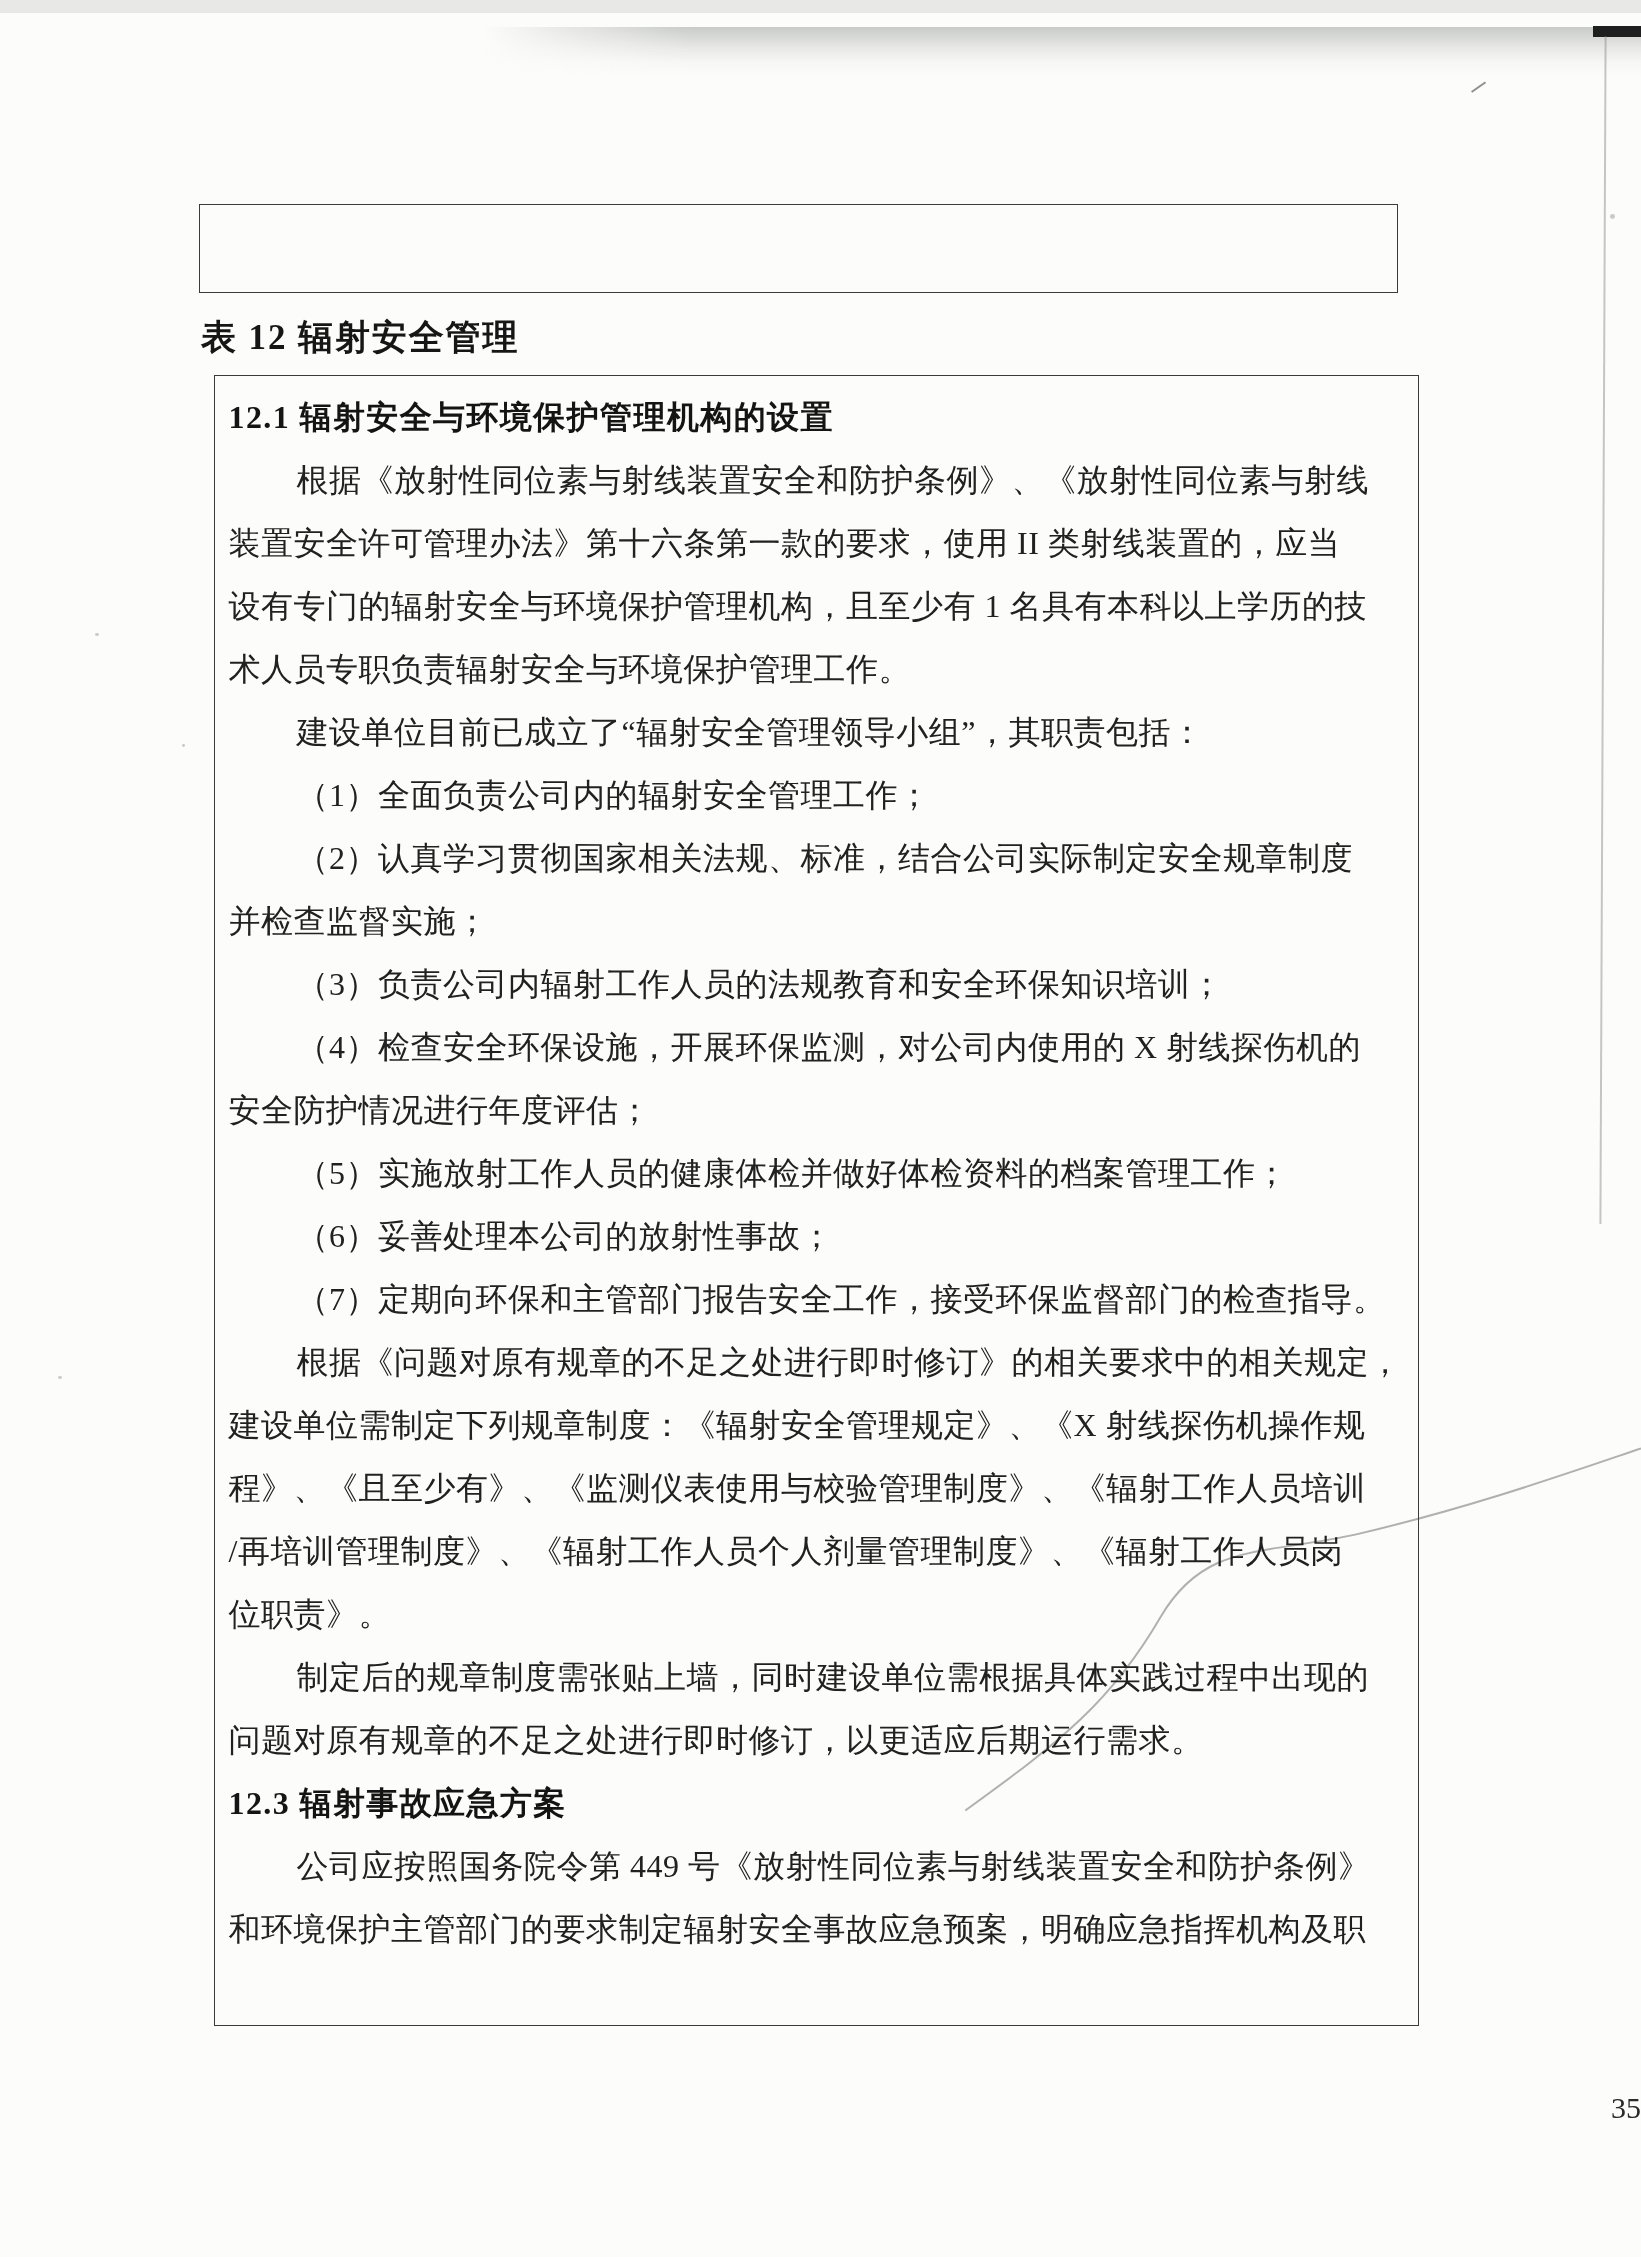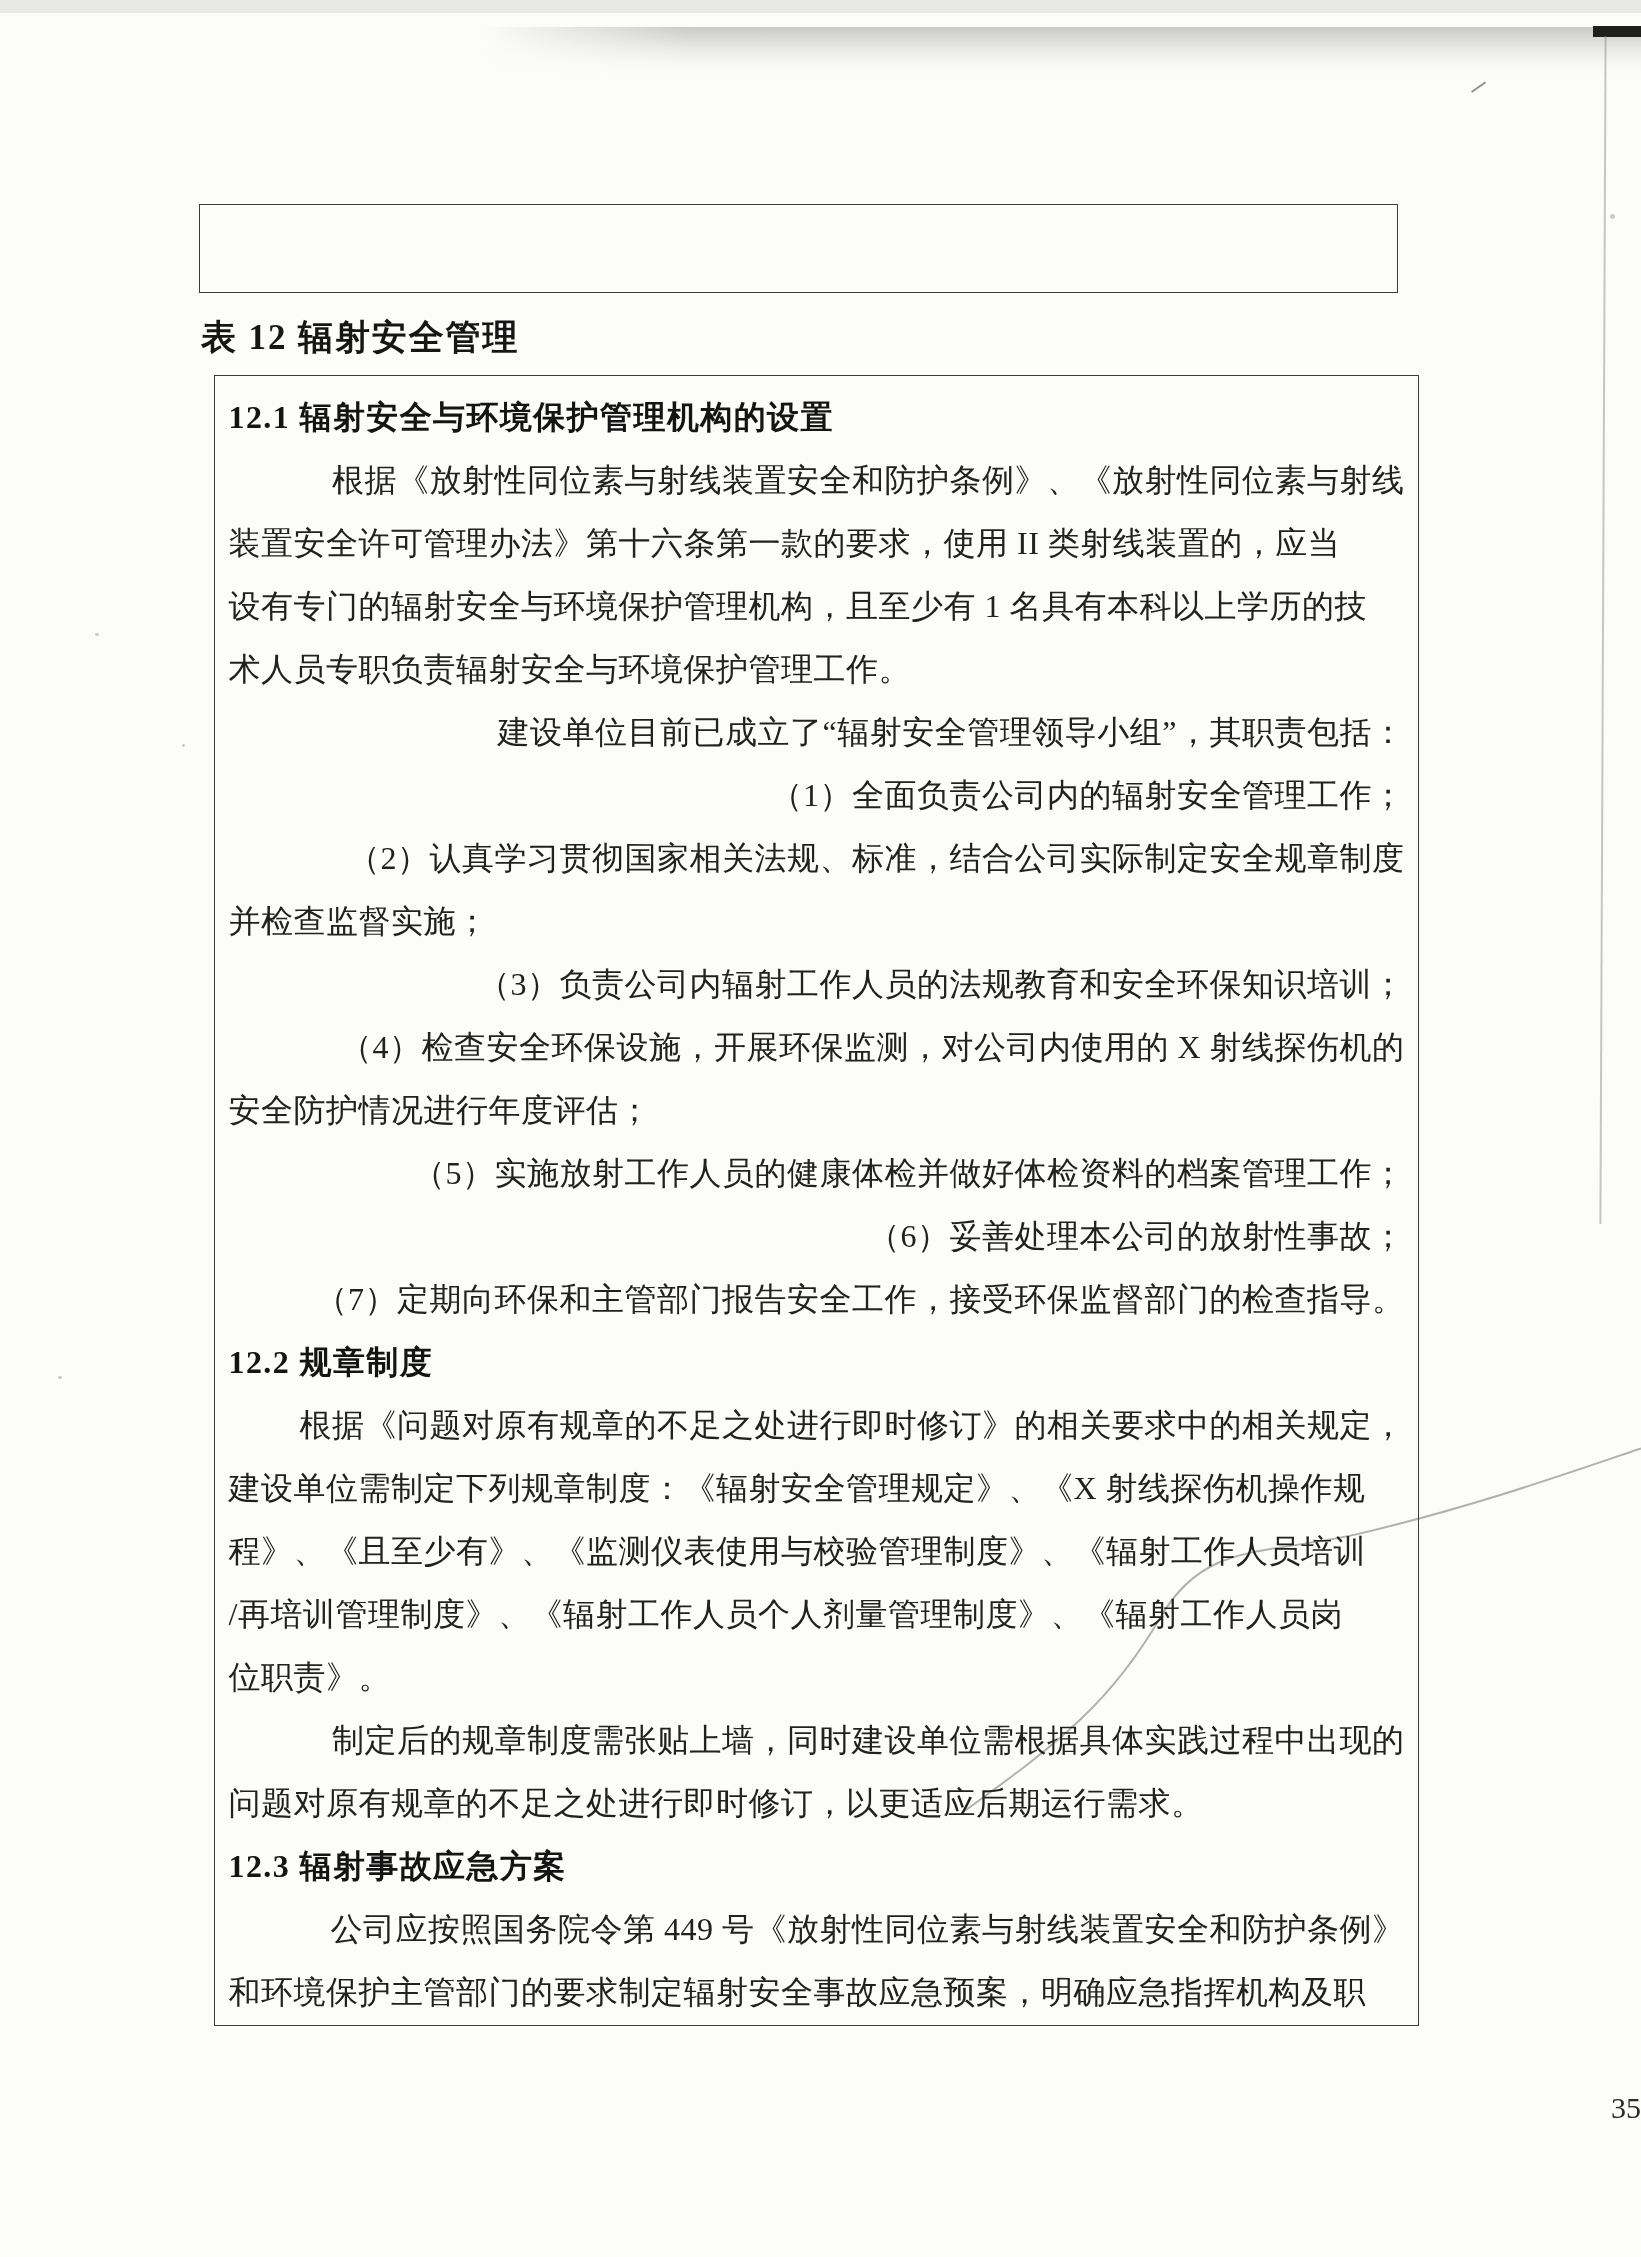--- a/index.html
+++ b/index.html
@@ -72,21 +72,21 @@
     padding: 9.7px 13.5px 0 13.5px;
   }
   .line {
     font-size: 32px;
     line-height: 63px;
     height: 63px;
     white-space: nowrap;
     letter-spacing: 0.5px;
     color: #212121;
   }
-  .line.indent { padding-left: 68px; text-align: right; }
+  .line.indent { padding-left: 68px; }
   .line.bold { font-weight: 700; letter-spacing: 1.4px; color: #141414; }
 
   #page-number {
     position: absolute;
     left: 0; top: 2078px;
     width: 1641px;
     text-align: right;
     font-size: 30px;
     color: #2a2a2a;
   }
@@ -122,21 +122,20 @@
         <div class="line indent">建设单位目前已成立了“辐射安全管理领导小组”，其职责包括：</div>
         <div class="line indent">（1）全面负责公司内的辐射安全管理工作；</div>
         <div class="line indent">（2）认真学习贯彻国家相关法规、标准，结合公司实际制定安全规章制度</div>
         <div class="line">并检查监督实施；</div>
         <div class="line indent">（3）负责公司内辐射工作人员的法规教育和安全环保知识培训；</div>
         <div class="line indent">（4）检查安全环保设施，开展环保监测，对公司内使用的 X 射线探伤机的</div>
         <div class="line">安全防护情况进行年度评估；</div>
         <div class="line indent">（5）实施放射工作人员的健康体检并做好体检资料的档案管理工作；</div>
         <div class="line indent">（6）妥善处理本公司的放射性事故；</div>
         <div class="line indent">（7）定期向环保和主管部门报告安全工作，接受环保监督部门的检查指导。</div>
-        <div class="line bold">12.2  规章制度</div>
         <div class="line indent">根据《问题对原有规章的不足之处进行即时修订》的相关要求中的相关规定，</div>
         <div class="line">建设单位需制定下列规章制度：《辐射安全管理规定》、《X 射线探伤机操作规</div>
         <div class="line">程》、《且至少有》、《监测仪表使用与校验管理制度》、《辐射工作人员培训</div>
         <div class="line">/再培训管理制度》、《辐射工作人员个人剂量管理制度》、《辐射工作人员岗</div>
         <div class="line">位职责》。</div>
         <div class="line indent">制定后的规章制度需张贴上墙，同时建设单位需根据具体实践过程中出现的</div>
         <div class="line">问题对原有规章的不足之处进行即时修订，以更适应后期运行需求。</div>
         <div class="line bold">12.3  辐射事故应急方案</div>
         <div class="line indent">公司应按照国务院令第 449 号《放射性同位素与射线装置安全和防护条例》</div>
         <div class="line">和环境保护主管部门的要求制定辐射安全事故应急预案，明确应急指挥机构及职</div>

